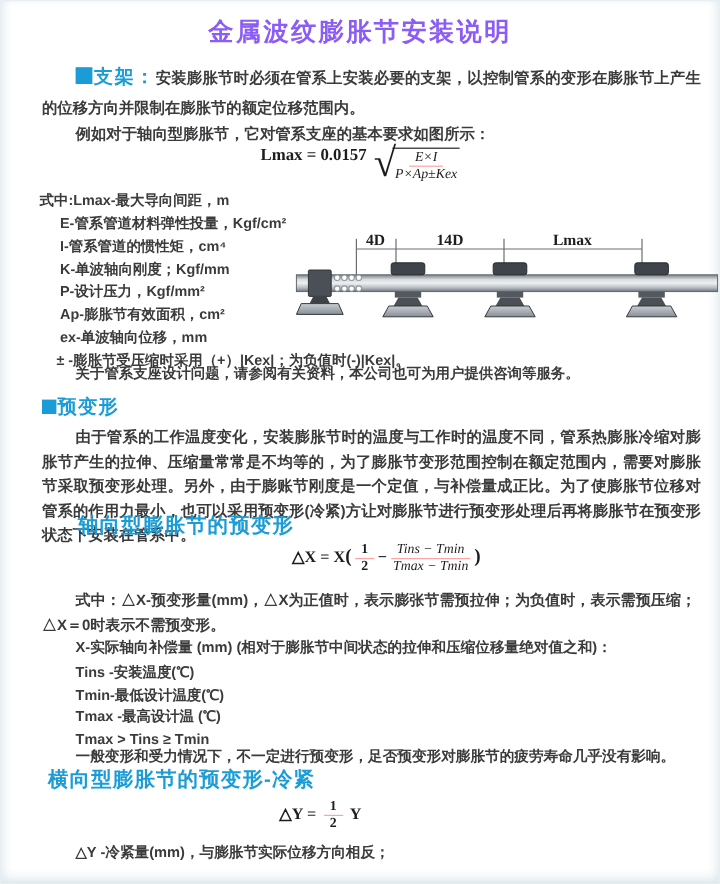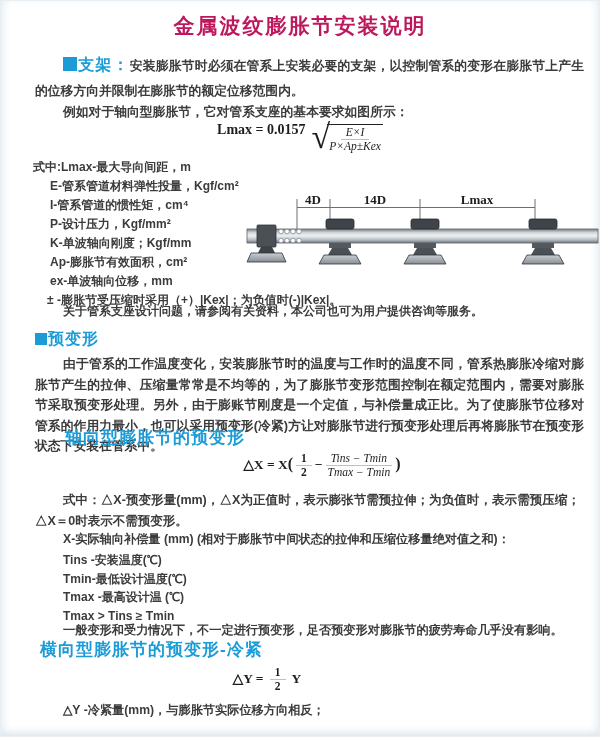--- a/index.html
+++ b/index.html
@@ -7,21 +7,21 @@
     position:relative;width:600px;height:737px;background:#fff;overflow:hidden;
     font-family:"Liberation Sans",sans-serif;color:#3b3b3d;
     box-shadow: inset 0 0 0 1px #e9eef2,
                 inset 10px 0 10px -8px #dde7ec,
                 inset -10px 0 10px -8px #dde7ec,
                 inset 0 -12px 10px -8px #d8e3e9,
                 inset 0 6px 8px -6px #eef3f6;
   }
   .abs{position:absolute;}
   .title{top:12px;left:0;right:0;text-align:center;font-size:21px;font-weight:700;
-         color:#be185d;letter-spacing:2px;}
+         color:#8b5cf6;letter-spacing:2px;}
   
   .sq{display:inline-block;width:14px;height:14px;background:#1b9cd6;vertical-align:-1px;margin-right:1px;}
   .sq.small{width:12px;height:12px;}
   .sec-label{color:#1b9cd6;font-size:16px;font-weight:700;letter-spacing:1px;}
   .body-txt{font-size:12.8px;font-weight:600;line-height:25px;text-align:justify;}
   .p-support{top:52px;left:35px;right:16px;text-indent:28px;}
   .p-example{top:104px;left:63px;font-size:12.8px;font-weight:600;}
   
   .formula{font-family:"Liberation Serif",serif;color:#1d1d1d;}
   .f1{top:122px;left:0;right:0;text-align:center;}
@@ -72,22 +72,22 @@
     <span class="flhs">Lmax = 0.0157</span><span class="rad">√</span><span class="frac radbar ital">
       <span class="num">E×I</span>
       <span class="den">P×Ap±Kex</span>
     </span>
   </div>
 
   <div class="abs defs">
     <div>式中:Lmax-最大导向间距，m</div>
     <div class="ind">E-管系管道材料弹性投量，Kgf/cm²</div>
     <div class="ind">I-管系管道的惯性矩，cm⁴</div>
+    <div class="ind">K-单波轴向刚度；Kgf/mm</div>
     <div class="ind">P-设计压力，Kgf/mm²</div>
-    <div class="ind">K-单波轴向刚度；Kgf/mm</div>
     <div class="ind">Ap-膨胀节有效面积，cm²</div>
     <div class="ind">ex-单波轴向位移，mm</div>
     <div class="ind2">± -膨胀节受压缩时采用（+）|Kex|；为负值时(-)|Kex|。</div>
   </div>
 
   <div class="abs services">关于管系支座设计问题，请参阅有关资料，本公司也可为用户提供咨询等服务。</div>
 
   <div class="abs diagram">
     <svg width="357" height="95" viewBox="0 0 357 95">
       <defs>

